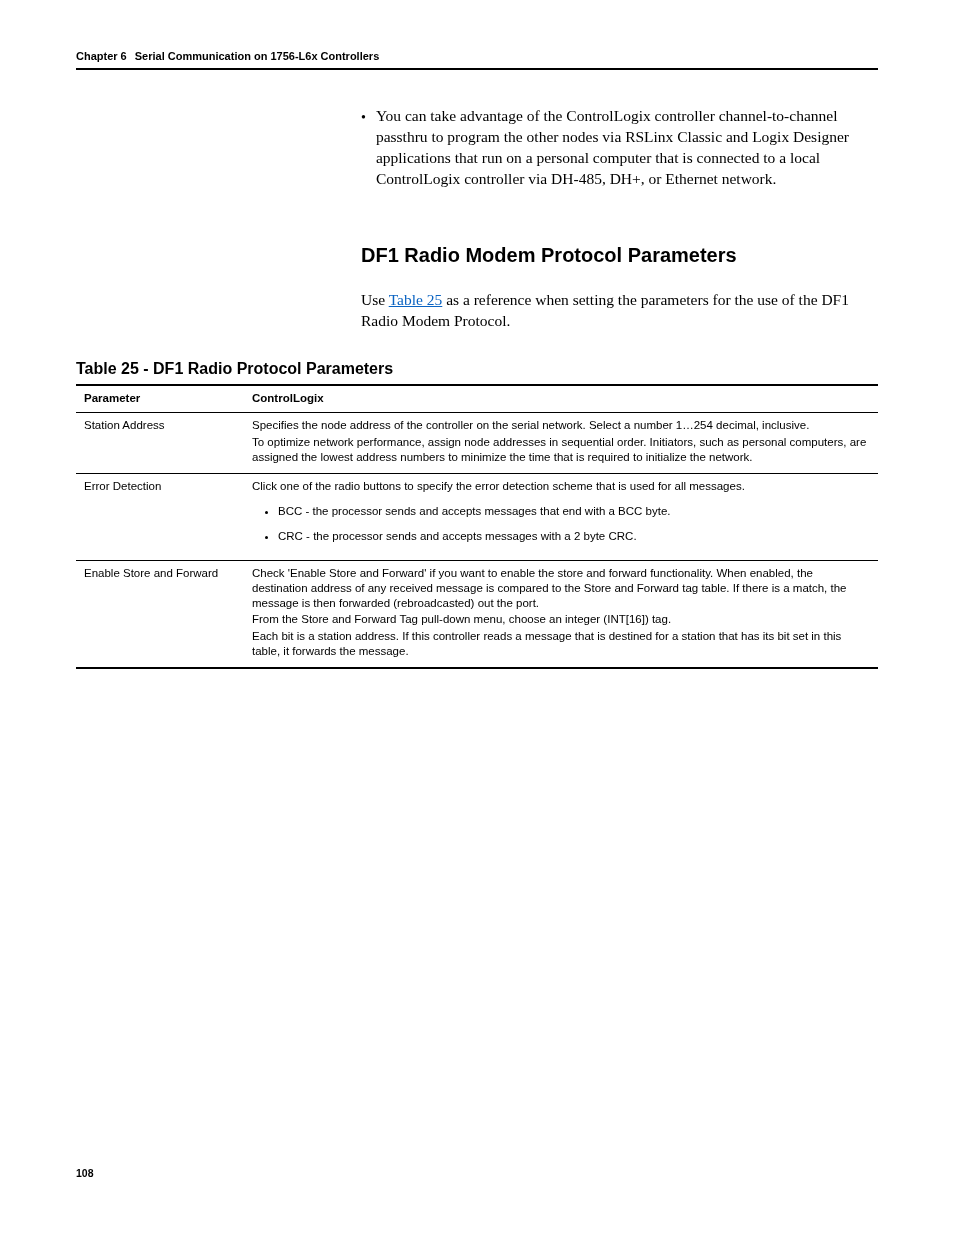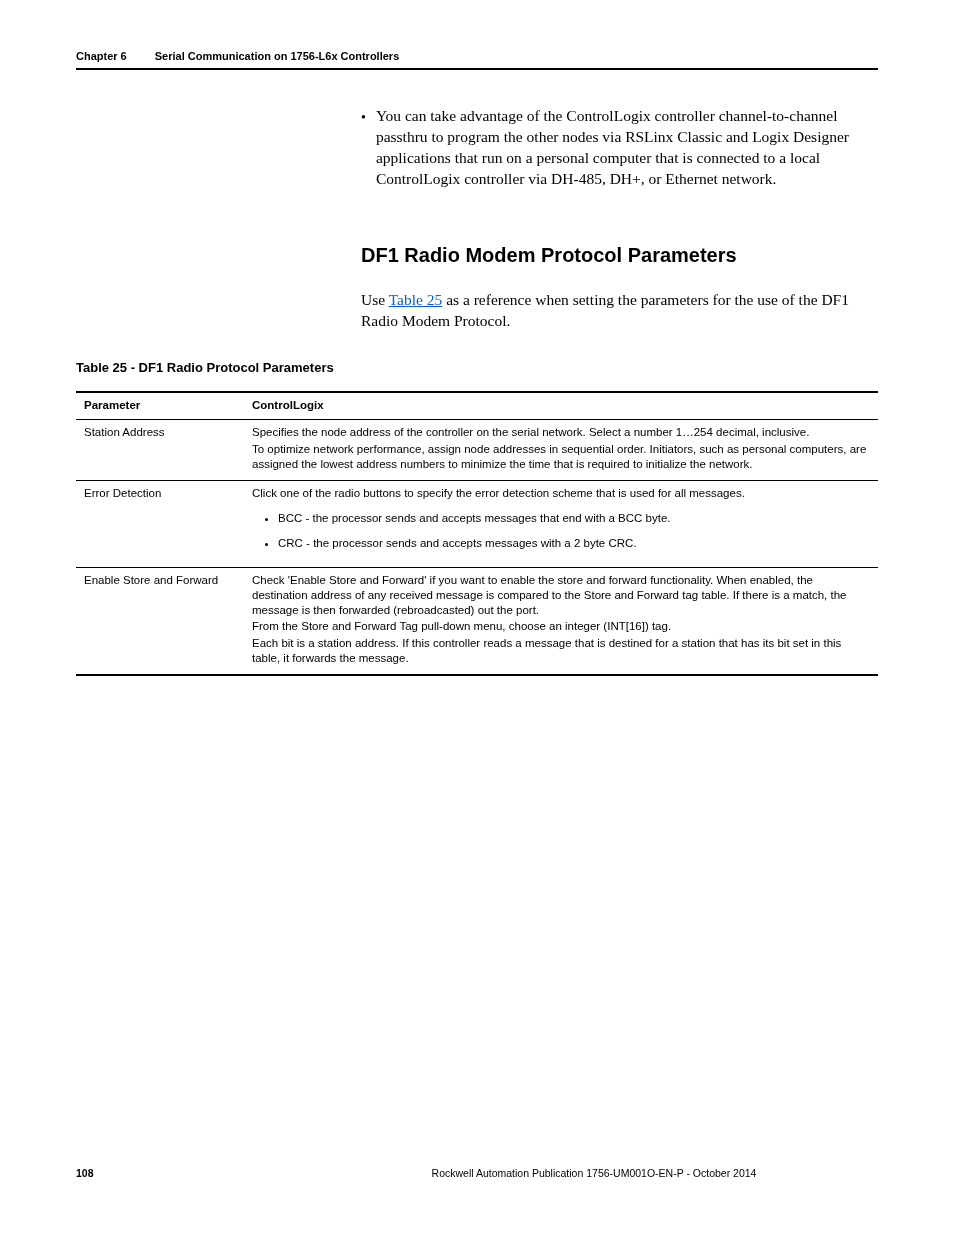--- a/index.html
+++ b/index.html
@@ -16,21 +16,21 @@
   .page {
     box-sizing: border-box;
     padding: 50px 76px 0 76px;
     width: 954px;
     height: 1235px;
     position: relative;
   }
   .running-head {
     display: flex;
     align-items: baseline;
-    gap: 28px;
+    gap: 8px;
     font-family: "Helvetica Neue", Helvetica, Arial, sans-serif;
     font-size: 11px;
     color: #000;
     border-bottom: 2.5px solid #000;
     padding-bottom: 6px;
     margin-bottom: 36px;
   }
   .running-head .chapter-label { font-weight: 700; }
   .running-head .chapter-title { font-weight: 700; color: #000; }
 
@@ -66,22 +66,22 @@
   }
   .section-intro a {
     color: #0a63c2;
     text-decoration: underline;
     cursor: pointer;
   }
 
   .table-caption {
     font-family: "Helvetica Neue", Helvetica, Arial, sans-serif;
     font-weight: 700;
-    font-size: 13px;
-    margin-bottom: 16px;
+    font-size: 16px;
+    margin-bottom: 6px;
   }
   table.param-table {
     width: 100%;
     border-collapse: collapse;
     font-family: "Helvetica Neue", Helvetica, Arial, sans-serif;
     font-size: 11.5px;
     line-height: 1.3;
   }
   table.param-table th, table.param-table td {
     text-align: left;
@@ -180,16 +180,15 @@
           <p class="desc-para">Check 'Enable Store and Forward' if you want to enable the store and forward functionality.   When enabled, the destination address of any received message is compared to the Store and Forward tag table. If there is a match, the message is then forwarded (rebroadcasted) out the port.</p>
           <p class="desc-para">From the Store and Forward Tag pull-down menu, choose an integer (INT[16]) tag.</p>
           <p class="desc-para">Each bit is a station address. If this controller reads a message that is destined for a station that has its bit set in this table, it forwards the message.</p>
         </td>
       </tr>
     </tbody>
   </table>
 
   <div class="footer">
     <span class="pageno">108</span>
-    <span class="pubinfo">Rockwell Automation Publication 1756-UM001O-EN-P - October 2014</span>
   </div>
 
 </div>
 
 </body></html>

